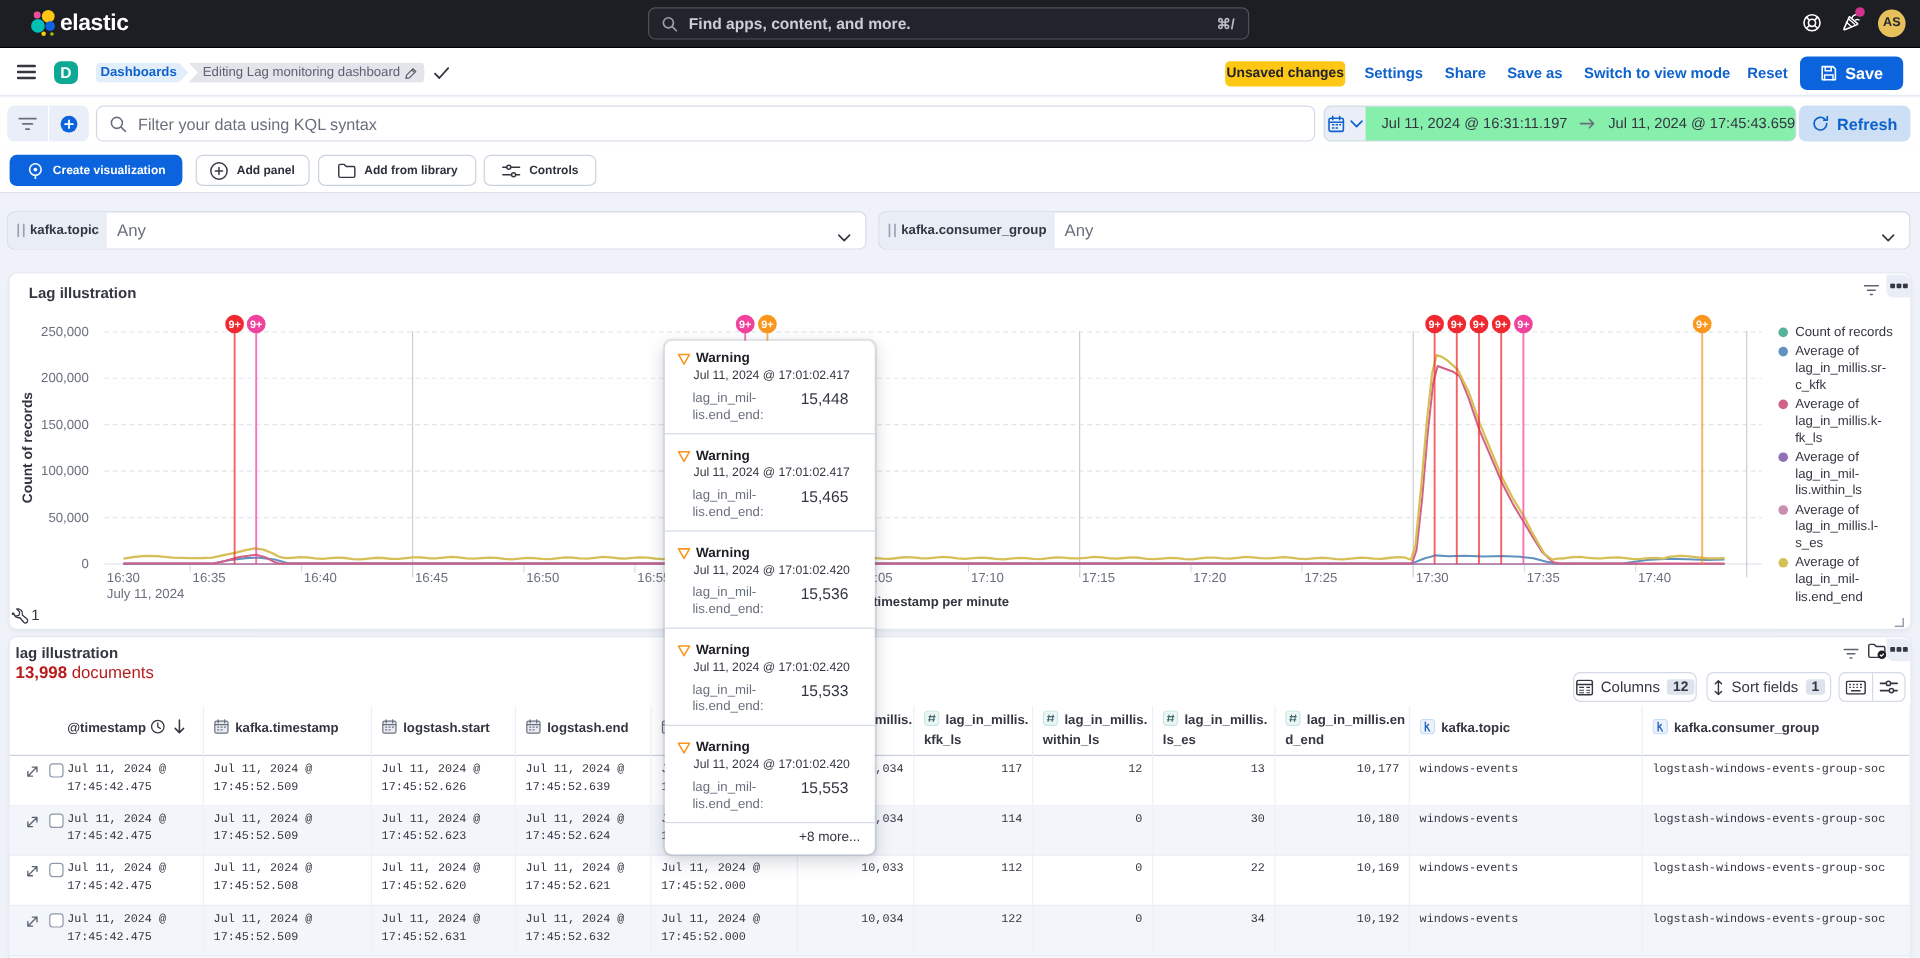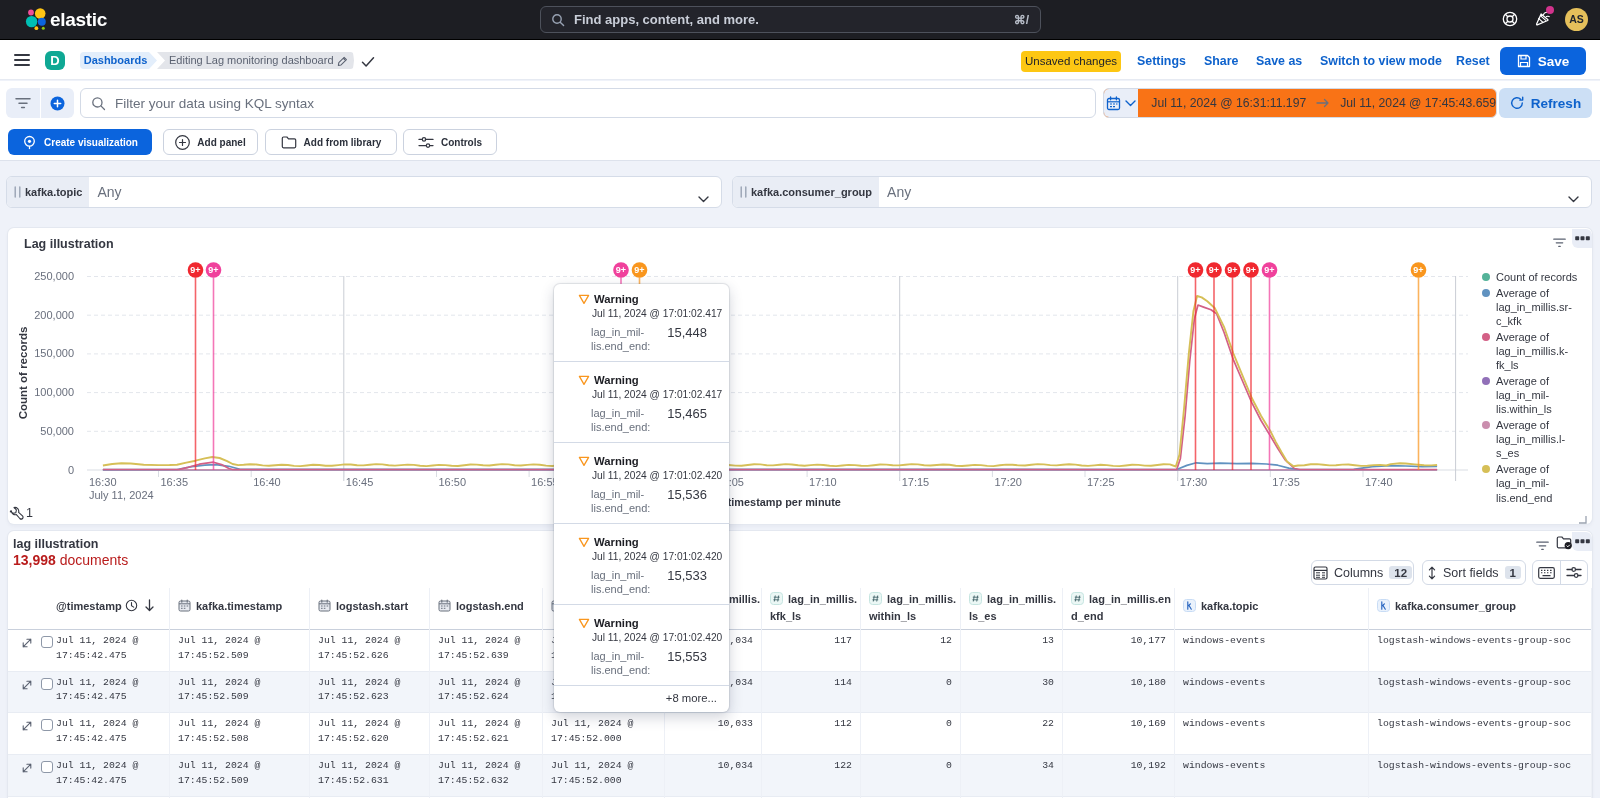--- a/index.html
+++ b/index.html
@@ -12,29 +12,29 @@
 #logo span{color:#fff;font-size:19px;font-weight:600;letter-spacing:-0.3px;margin-left:0}
 #gsearch{position:absolute;left:540px;top:6px;width:501px;height:27px;background:#23242B;border:1px solid #4D515B;border-radius:6px;display:flex;align-items:center;padding:0 10px}
 #gsearch .ph{color:#C9CED8;font-size:13px;font-weight:600;margin-left:9px}
 #gsearch .kbd{position:absolute;right:11px;color:#B6BCC7;font-size:12px;font-weight:bold}
 
 #navrow{position:absolute;left:0;top:40px;width:1600px;height:40px;background:#fff;border-bottom:1px solid #E6EAF2}
 .crumb1{position:absolute;left:80px;top:52px;width:77px;height:17px;background:#E3EEFB;color:#0E62CC;font-size:11px;font-weight:600;line-height:17px;text-align:center;padding-right:6px;border-radius:4px 0 0 4px;clip-path:polygon(0 0,calc(100% - 8px) 0,100% 50%,calc(100% - 8px) 100%,0 100%)}
 .crumb2{position:absolute;left:157px;top:52px;width:197px;height:17px;background:#E3E5EA;color:#5B6271;font-size:11px;line-height:17px;padding:0 6px 0 12px;display:flex;align-items:center;white-space:nowrap;clip-path:polygon(0 0,calc(100% - 1px) 0,100% 50%,calc(100% - 1px) 100%,0 100%,8px 50%);border-radius:0 4px 4px 0}
 #dtile{position:absolute;left:45px;top:51px;width:20px;height:19px;background:#0FA894;border-radius:6px;color:#fff;font-size:13px;font-weight:bold;text-align:center;line-height:19px}
 .navlink{position:absolute;top:54px;color:#0E62CC;font-size:12.4px;font-weight:600;white-space:nowrap}
-#unsaved{position:absolute;left:1021px;top:51px;width:100px;height:21px;background:#FDC713;border-radius:4px;color:#20222A;font-size:11.5px;font-weight:400;text-align:center;line-height:21px;white-space:nowrap}
+#unsaved{position:absolute;left:1021px;top:51px;width:100px;height:21px;background:#FDC713;border-radius:4px;color:#20222A;font-size:11.5px;font-weight:700;text-align:center;line-height:21px;white-space:nowrap}
 #savebtn{position:absolute;left:1500px;top:47px;width:86px;height:28px;background:#0B64DD;border-radius:6px;color:#fff;font-size:13.5px;font-weight:600;display:flex;align-items:center;justify-content:center}
 
 #kqlrow{position:absolute;left:0;top:81px;width:1600px;height:43px;background:#fff}
 #fgroup{position:absolute;left:6px;top:88px;width:68px;height:30px;background:#E9EEF8;border-radius:6px;display:flex;align-items:center}
 #fgroup .sep{width:1px;height:30px;background:#fff;margin:0}
 #kqlinput{position:absolute;left:80px;top:88px;width:1016px;height:30px;background:#fff;border:1px solid #D3DAE6;border-radius:6px;display:flex;align-items:center;padding:0 10px}
 #kqlinput .ph{color:#69707D;font-size:13.5px;margin-left:9px}
-#dategrp{position:absolute;left:1103px;top:88px;width:394px;height:30px;background:#f97316;border:1px solid #D3DAE6;border-radius:6px;display:flex;align-items:center}
+#dategrp{position:absolute;left:1103px;top:88px;width:394px;height:30px;background:#86efac;border:1px solid #D3DAE6;border-radius:6px;display:flex;align-items:center}
 #dategrp .cal{width:46px;height:28px;background:#E9EEF8;border-radius:5px 0 0 5px;display:flex;align-items:center;justify-content:center;gap:4px}
 #dategrp .dtxt{white-space:nowrap;font-size:12.2px;color:#343741;margin-left:13px;display:flex;align-items:center}
 #refresh{position:absolute;left:1499px;top:88px;width:93px;height:30px;background:#CCDFF5;border-radius:6px;color:#0E62CC;font-size:13.5px;font-weight:600;display:flex;align-items:center;justify-content:center}
 
 #btnrow{position:absolute;left:0;top:124px;width:1600px;height:37px;background:#fff;border-bottom:1px solid #DDE2EC}
 .btn{position:absolute;top:129px;height:26px;border-radius:6px;white-space:nowrap;font-size:10px;font-weight:600;display:flex;align-items:center;justify-content:center;gap:7px}
 .btn.primary{background:#0B64DD;color:#fff}
 .btn.ghost{background:#fff;border:1px solid #CBD2DF;color:#2B303B}
 
 .control{position:absolute;top:176px;height:32px;background:#fff;border:1px solid #D5DCE8;border-radius:6px;display:flex;align-items:center;overflow:hidden}
@@ -57,21 +57,21 @@
 #grid{position:absolute;left:8px;top:588px;width:1584px;height:210px;overflow:hidden;font-size:12px}
 .hrow{position:absolute;left:0;top:0;width:1584px;height:42px;border-bottom:1px solid #C9D0DC}
 .hcell{position:absolute;top:0;height:42px;padding:4px 0 0 8px;font-weight:bold;color:#343741;font-size:11px;line-height:15px;border-right:1px solid #EDF0F6;white-space:nowrap}
 .hcell .ic{vertical-align:-2px;margin-right:5px}
 .drow{position:absolute;left:0;width:1584px;height:41.7px;border-bottom:1px solid #E8ECF3}
 .drow.alt{background:#F2F5FA}
 .dcell{position:absolute;top:0;height:41.7px;padding:4px 8px 0 8px;font-family:"Liberation Mono",monospace;font-size:9.8px;line-height:14.8px;color:#343741;border-right:1px solid #EDF0F6;white-space:pre}
 .dcell.num{text-align:right}
 
 #tooltip{position:absolute;left:554px;top:284px;width:175px;background:#fff;border-radius:6px;box-shadow:0 0 1px 1px rgba(100,110,130,0.18), 0 5px 14px rgba(40,50,80,0.22);z-index:50}
-.tte{padding:12px 22px 8px 24px;border-bottom:1px solid #D3DAE6}
+.tte{padding:12px 22px 8px 10px;border-bottom:1px solid #D3DAE6}
 .tte:first-child{padding-top:9px}
 .tte .t1{display:flex;align-items:center;gap:4px;font-size:11.3px;font-weight:bold;color:#1D1E24;line-height:13px}
 .tte .t2{font-size:10.2px;color:#343741;line-height:13px;margin:1px 0 0 14px;white-space:nowrap}
 .tte .kv{display:flex;justify-content:space-between;margin:6px 0 0 13px}
 .tte .k{color:#69707D;font-size:11px;line-height:13.5px}
 .tte .v{color:#343741;font-size:13px;line-height:13.5px}
 #ttfoot{padding:6px 12px 8px;text-align:right;font-size:11.3px;color:#343741}
 </style></head><body>
 <div id="app">
     <div id="topbar">

